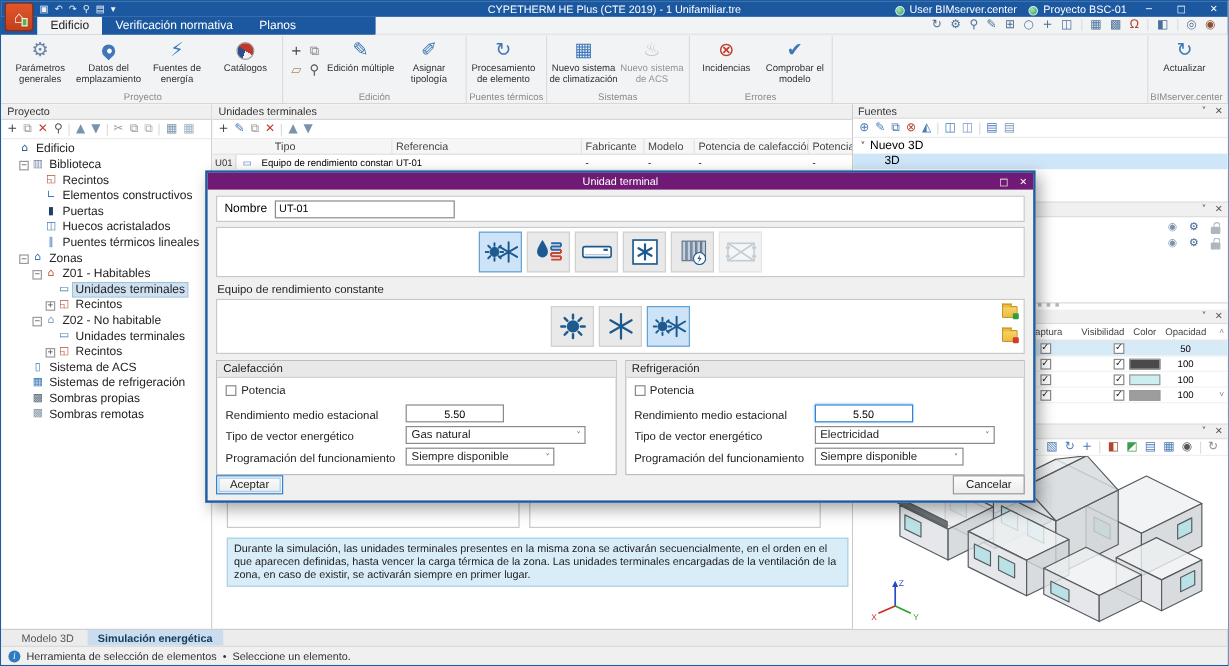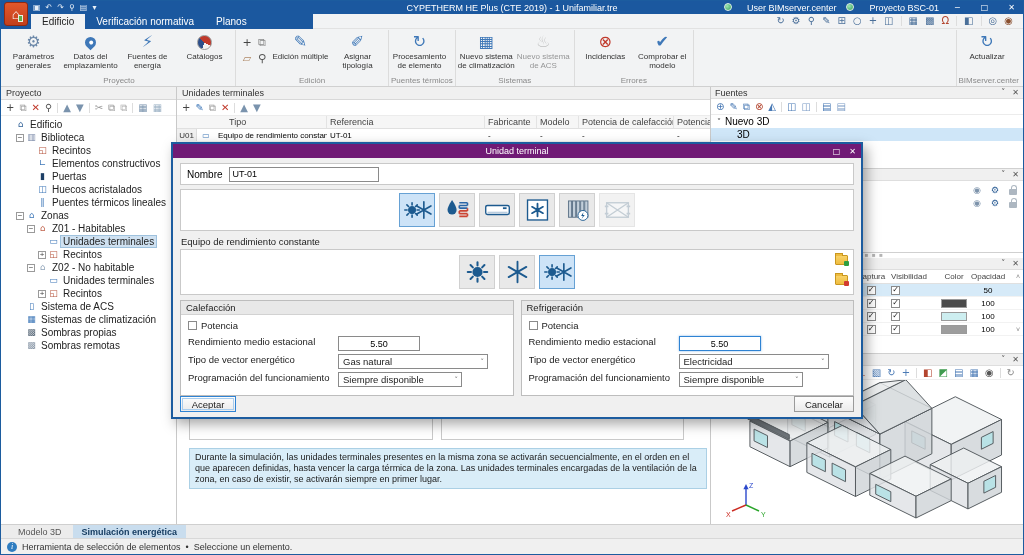--- a/index.html
+++ b/index.html
@@ -9,21 +9,21 @@
   .ic{font-family:"DejaVu Sans",sans-serif;line-height:1;display:inline-block}
 
   
   .titlebar{position:relative;height:13px;background:#1b589f;color:#fff;display:flex;align-items:center;padding-left:32px;flex:0 0 auto}
   .appicon{position:absolute;left:3px;top:1px;width:24px;height:24px;z-index:30;background:linear-gradient(#e2572b,#c2401c);border:1px solid #93290f;border-radius:3px;display:flex;align-items:center;justify-content:center;color:#fff;font-size:14px}
   .appicon .leaf{position:absolute;right:4px;bottom:3px;width:5px;height:7px;background:#5fae46;border:1px solid #e9f2e4}
   .qat{display:flex;gap:5px;align-items:center}
   .qai{font-size:8px;cursor:default}
   .wtitle{position:absolute;left:0;right:0;text-align:center;font-size:9px;pointer-events:none}
   .tbright{margin-left:auto;display:flex;align-items:center;gap:10px;z-index:5;padding-right:3px;font-size:9px}
-  .chip{display:flex;align-items:flex-start;gap:15px}
+  .chip{display:flex;align-items:flex-end;gap:4px}
   .bimdot{width:8px;height:8px;border-radius:50%;background:radial-gradient(circle at 35% 35%,#9fe6b4,#2c9e57);border:1px solid #dff0e5}
   .winbtn{width:17px;text-align:center;font-size:8px}
 
   
   .tabrow{height:15px;display:flex;align-items:stretch;background:#1b589f;flex:0 0 auto;font-size:10px}
   .tabs{display:flex;background:#1b589f;padding-left:30px;padding-right:55px}
   .rtab{display:flex;align-items:center;padding:0 11px;color:#fff}
   .rtab.active{background:#f2f3f4;color:#222}
   .viewstrip{flex:1;background:#f2f3f4;border-bottom:1px solid #e2e2e2;display:flex;justify-content:flex-end;align-items:center;gap:7px;padding-right:10px}
   .viewstrip .ic{font-size:10px}
@@ -89,21 +89,21 @@
   .p2row .ic{font-size:9px}
   .lockic{width:8px;height:6px;background:#adb7c1;border-radius:1px;position:relative;display:inline-block;margin-top:2px}
   .lockic::before{content:"";position:absolute;top:-4px;left:1.5px;width:4px;height:4px;border:1px solid #adb7c1;border-bottom:none;border-radius:3px 3px 0 0}
   .layers{height:101px}
   .draghandle{height:5px;text-align:center;color:#b5b5b5;font-size:6px;line-height:4px;letter-spacing:1px}
   .lhead{display:flex;height:14px;align-items:center;border-bottom:1px solid #e0e0e0;font-size:8px;color:#444}
   .lrow{display:flex;height:13px;align-items:center;border-bottom:1px solid #f2f2f2;font-size:8px}
   .lrow.sel{background:#d6eaf8}
   .lc0{flex:1}
   .lc1{width:40px;text-align:center}
-  .lc2{width:46px;text-align:left}
+  .lc2{width:46px;text-align:right}
   .lc3{width:34px;display:flex;justify-content:center}
   .lc4{width:42px;text-align:center;padding-right:8px}
   .lsb{width:10px;text-align:center;font-size:7px;color:#888}
   .cb{width:9px;height:9px;border:1px solid #8a8a8a;background:#fff;display:inline-flex;align-items:center;justify-content:center;font-size:8px;line-height:1;color:#222;font-family:"DejaVu Sans",sans-serif}
   .colorchip{width:26px;height:9px;border:1px solid #9a9a9a}
   .viewer{flex:1;border-bottom:none;display:flex;flex-direction:column;min-height:0}
   .vtools{height:14px;display:flex;justify-content:flex-end;align-items:center;gap:6px;padding-right:8px;border-bottom:1px solid #efefef}
   .vtools .ic{font-size:10px}
   .viewport{flex:1;position:relative;background:#fff;overflow:hidden}
   .bldg{position:absolute;right:0;bottom:0}
@@ -135,21 +135,21 @@
   .foldcol{position:absolute;right:5px;top:5px;display:flex;flex-direction:column;gap:10px}
   .folder{width:13px;height:10px;background:linear-gradient(#f8d268,#eebc3f);border:1px solid #c9971f;border-radius:1px;position:relative}
   .folder::before{content:"";position:absolute;top:-3px;left:-1px;width:6px;height:2px;background:#eebc3f;border:1px solid #c9971f;border-bottom:none}
   .fbadge{position:absolute;right:-2px;bottom:-2px;width:5px;height:5px;border-radius:1px}
   .fbadge.g{background:#2f9e3f}.fbadge.r{background:#d23b2f}
   .dcols{display:flex;gap:7px;margin-top:5px;flex:0 0 auto}
   .gbox{flex:1;border:1px solid #bdbdbd;background:#fff}
   .gtitle{height:14px;background:#e8e8e8;border-bottom:1px solid #d2d2d2;font-size:9.5px;display:flex;align-items:center;padding:0 5px;color:#222}
   .gbody{padding:4px 7px 5px;font-size:9.5px;color:#222}
   .chkrow{display:flex;align-items:center;gap:4px;height:13px;margin-bottom:4px}
-  .frow{display:flex;align-items:flex-start;height:16px;margin-bottom:2px}
+  .frow{display:flex;align-items:flex-end;height:16px;margin-bottom:2px}
   .flabel{width:150px;white-space:nowrap;overflow:hidden}
   .num{width:82px;text-align:center}
   .focusb{border:1px solid #2f83d3;box-shadow:0 0 2px rgba(47,131,211,.6)}
   .dsel{border:1px solid #8a8a8a;background:#fff;height:15px;display:inline-flex;align-items:center;justify-content:space-between;padding:0 3px 0 4px;font-size:9.5px}
   .w148{width:150px}.w122{width:124px}
   .selarr{font-size:7px;color:#555;font-family:"DejaVu Sans",sans-serif}
   .dfoot{margin-top:auto;display:flex;justify-content:space-between;flex:0 0 auto}
   .btn{min-width:56px;height:16px;background:linear-gradient(#fdfdfd,#ebebeb);border:1px solid #9a9a9a;font-size:9.5px;font-family:inherit;padding:0 10px;color:#222}
   .btn.focus{border:1px solid #2f83d3;outline:1px solid #a9cdee;outline-offset:-3px}
 </style>
@@ -401,21 +401,21 @@
             <span class="tlbl">Recintos</span>
           </div>
           <div class="titem" style="padding-left:15px">
             <span class="expsp"></span>
             <span class="ic" style="color:#3f78b8">▯</span>
             <span class="tlbl">Sistema de ACS</span>
           </div>
           <div class="titem" style="padding-left:15px">
             <span class="expsp"></span>
             <span class="ic" style="color:#3f78b8">▦</span>
-            <span class="tlbl">Sistemas de climatización</span>
+            <span class="tlbl">Sistemas de refrigeración</span>
           </div>
           <div class="titem" style="padding-left:15px">
             <span class="expsp"></span>
             <span class="ic" style="color:#5a6a7a">▩</span>
             <span class="tlbl">Sombras propias</span>
           </div>
           <div class="titem" style="padding-left:15px">
             <span class="expsp"></span>
             <span class="ic" style="color:#8a98a8">▩</span>
             <span class="tlbl">Sombras remotas</span>

